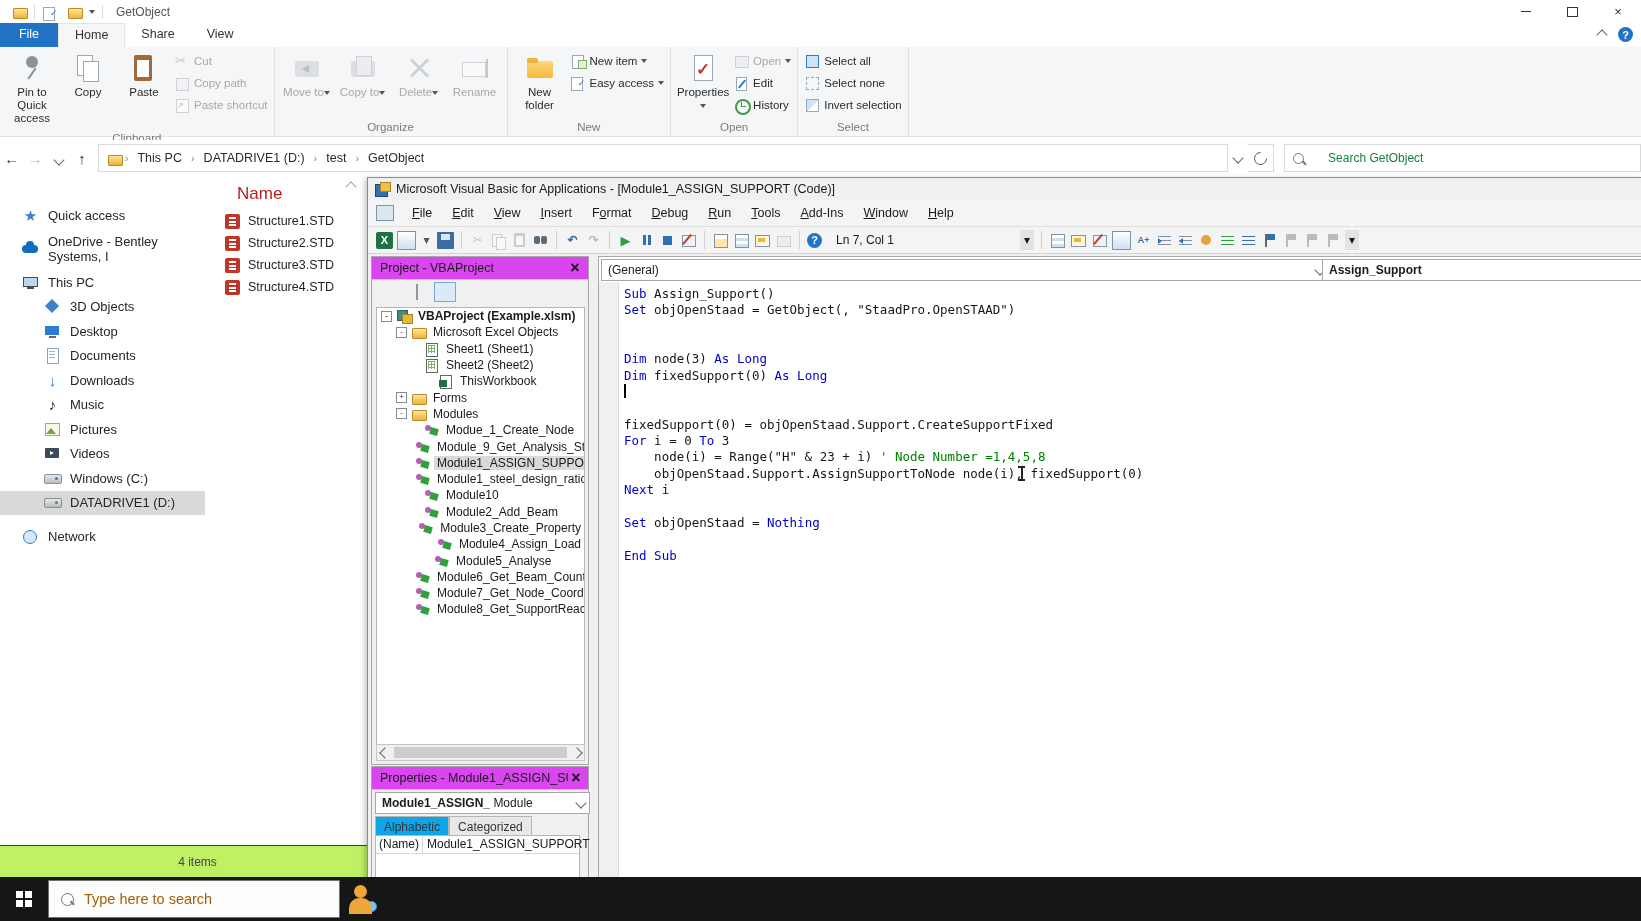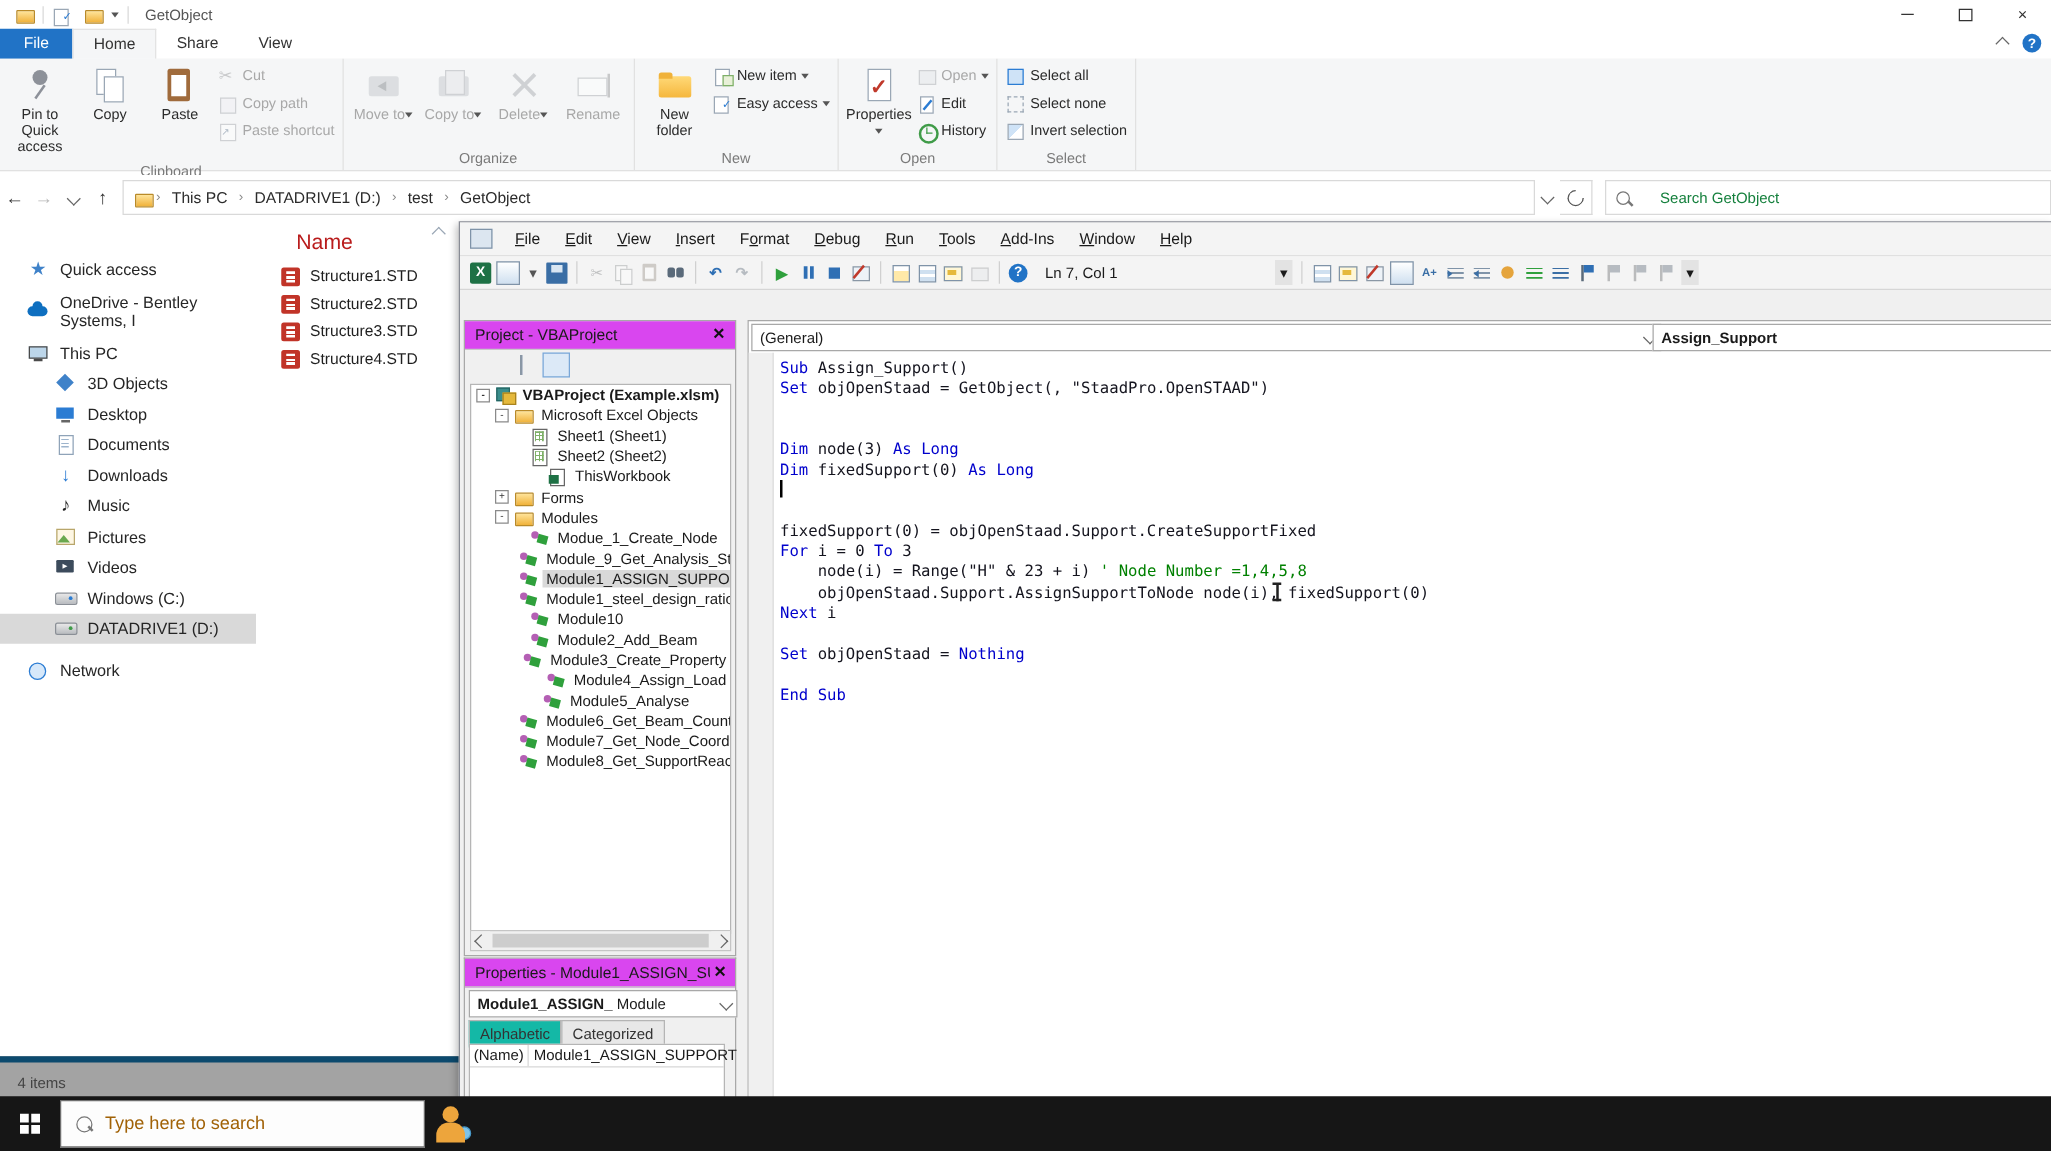--- a/index.html
+++ b/index.html
@@ -94,21 +94,21 @@
   .mag::after{content:"";position:absolute;left:8px;top:8px;width:5px;height:1.6px;background:#777;transform:rotate(45deg);}
   
   .navpane{left:0;top:176px;width:205px;height:669px;background:#fff;overflow:hidden;padding-top:18px;}
   .navrow{display:flex;align-items:center;height:24.5px;gap:9px;font-size:13px;color:#262626;}
   .navrow.sel{background:#d9d9d9;}
   .navgap{height:9px;}
   .filepane{left:205px;top:176px;width:162px;height:669px;background:#fff;}
   .col-head{color:#b91c1c;font-size:17px;padding:8px 0 6px 32px;}
   .sort-chev{position:absolute;right:12px;top:7px;}
   .filerow{display:flex;align-items:center;gap:6px;height:22px;padding-left:16px;font-size:12.5px;color:#1f1f1f;}
-  .statusbar{left:0;top:845px;width:367px;height:32px;background:#a3a3a3;border-top:5px solid #0c4a6e;display:flex;align-items:center;padding-left:14px;color:#444;}
+  .statusbar{left:0;top:845px;width:367px;height:32px;background:#bef264;border-top:1px solid #0c4a6e;display:flex;align-items:center;padding-left:14px;color:#444;justify-content:center;}
   
   .nic{width:17px;height:17px;position:relative;flex:none;margin-left:4px;}
   .glyph{font-size:15px;line-height:17px;text-align:center;}
   .i-star{color:#3f82c9;}
   .i-cloud::before{content:"";position:absolute;left:0;top:5px;width:16px;height:8px;background:#0e6fc0;border-radius:5px;}
   .i-cloud::after{content:"";position:absolute;left:4px;top:1px;width:8px;height:8px;background:#0e6fc0;border-radius:50%;}
   .i-pc::before{content:"";position:absolute;left:1px;top:3px;width:13px;height:8px;border:1.5px solid #4a4a4a;background:#bcd6ea;}
   .i-pc::after{content:"";position:absolute;left:5px;top:13px;width:7px;height:2px;background:#4a4a4a;}
   .i-3d::before{content:"";position:absolute;left:3px;top:3px;width:10px;height:10px;background:#3f82c9;transform:rotate(45deg);}
   .i-desktop::before{content:"";position:absolute;left:1px;top:3px;width:14px;height:9px;background:#2b7cd3;}
@@ -222,21 +222,21 @@
   .ti-wb::after{content:"";position:absolute;left:1px;top:6px;width:8px;height:7px;background:#1e7145;}
   .ti-mod::before{content:"";position:absolute;left:1px;top:2px;width:6px;height:6px;border-radius:50%;background:#b45fb4;}
   .ti-mod::after{content:"";position:absolute;left:6px;top:5px;width:8px;height:7px;background:#2fa03c;transform:rotate(15deg);}
   .hscroll{position:absolute;height:15px;background:#f0f0f0;border:1px solid #c5c5c5;display:flex;align-items:center;}
   .hs-btn{width:15px;height:100%;display:flex;align-items:center;justify-content:center;background:#f0f0f0;}
   .hs-thumb{height:11px;background:#cdcdcd;flex:1;margin:0 2px;}
   .combo{position:absolute;height:20px;background:#fff;border:1px solid #a8a8a8;display:flex;align-items:center;justify-content:space-between;padding:0 4px 0 6px;font-size:12px;}
   .combo.bold{font-weight:bold;}
   .proptabs{position:absolute;display:flex;font-size:12px;}
   .ptab{padding:3px 8px;border:1px solid #b5b5b5;border-bottom:none;background:#e8e8e8;color:#333;}
-  .ptab.on{background:#14b8a6;font-weight:normal;border-bottom:1px solid #f6f6f6;}
+  .ptab.on{background:#0ea5e9;font-weight:normal;border-bottom:1px solid #f6f6f6;}
   .propgrid{position:absolute;background:#fff;border:1px solid #b5b5b5;}
   .prow{display:flex;height:17px;border-bottom:1px solid #d8d8d8;font-size:12px;}
   .prow .k{width:62px;border-right:1px solid #d8d8d8;padding:1px 3px;}
   .prow .v{flex:1;padding:1px 4px;}
   
   .codewin{position:absolute;background:#fff;border:1px solid #a8a8a8;}
   .codearea{position:absolute;left:0;right:0;bottom:0;background:#fff;overflow:hidden;}
   .code-margin{position:absolute;left:0;top:0;bottom:0;width:19px;background:#f0f0f0;border-right:1px solid #dcdcdc;}
   .codelines{position:absolute;left:25px;top:4px;font-family:"DejaVu Sans Mono","Liberation Mono",monospace;font-size:12.5px;line-height:16.35px;white-space:pre;}
   .tk-k{color:#0000cc;} .tk-n{color:#14141e;} .tk-c{color:#008000;}
@@ -524,20 +524,24 @@
     <div class="tsearch">
       <span class="mag" style="width:11px;height:11px"></span>
       <span>Type here to search</span>
     </div>
     <div class="person">
         <span class="dot"></span>
       </div>
   </div>
 
   <div class="abs vba">
+    <div class="vba-title">
+      <span class="vba-appicon"></span>
+      <span>Microsoft Visual Basic for Applications - [Module1_ASSIGN_SUPPORT (Code)]</span>
+    </div>
     <div class="vba-menu" id="vbamenu">
       <span class="childicon"></span>
     <div class="menu-item"><u>F</u>ile</div>
         <div class="menu-item"><u>E</u>dit</div>
         <div class="menu-item"><u>V</u>iew</div>
         <div class="menu-item"><u>I</u>nsert</div>
         <div class="menu-item">F<u>o</u>rmat</div>
         <div class="menu-item"><u>D</u>ebug</div>
         <div class="menu-item"><u>R</u>un</div>
         <div class="menu-item"><u>T</u>ools</div>

